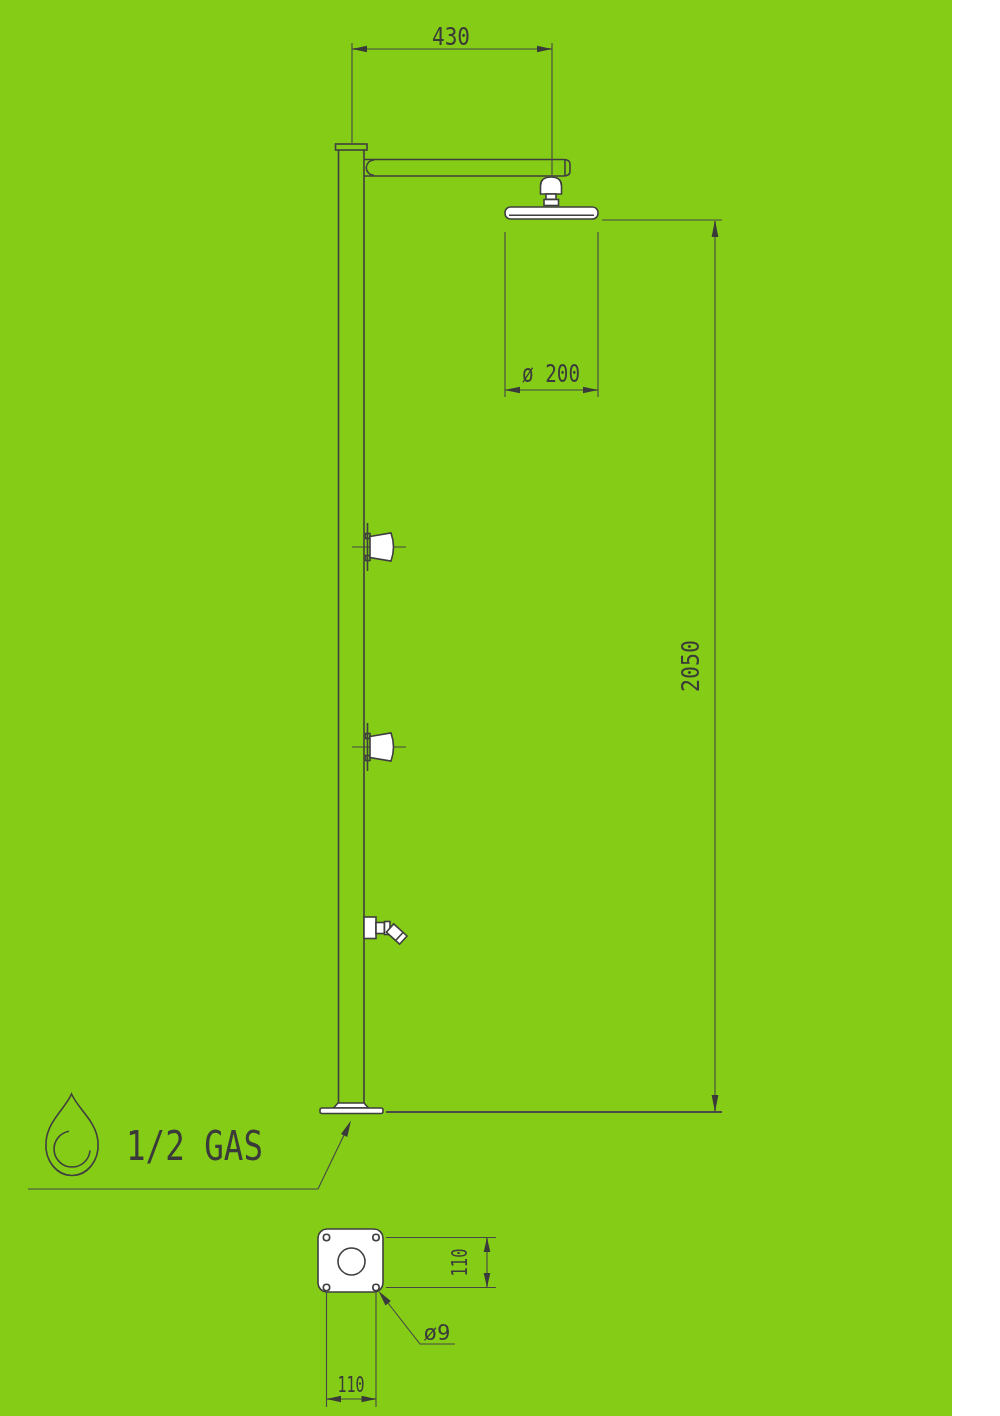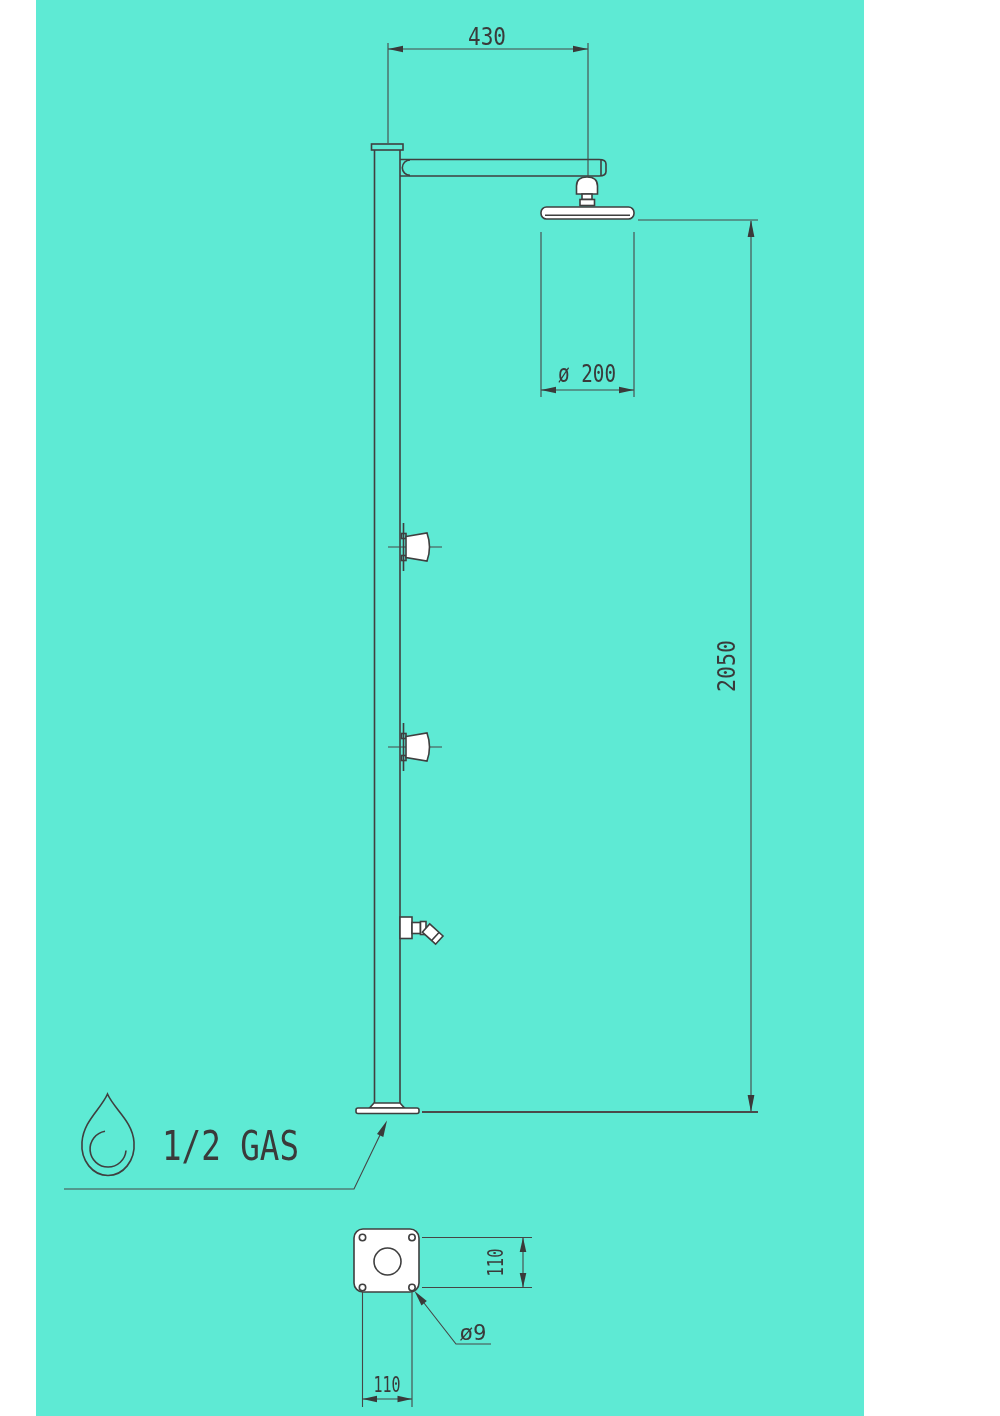--- a/index.html
+++ b/index.html
@@ -1,17 +1,17 @@
 <!DOCTYPE html>
 <html><head>
 <meta charset="utf-8">
 <style>
   html,body{margin:0;padding:0;background:#ffffff;}
-  .canvas{position:relative;width:828px;height:1416px;background:#5eead4;overflow:hidden;
-          font-family:"DejaVu Sans Mono","Liberation Mono",monospace;margin-left:36px;}
+  .canvas{position:relative;width:952px;height:1416px;background:#84cc16;overflow:hidden;
+          font-family:"DejaVu Sans Mono","Liberation Mono",monospace;}
   svg{display:block;}
   .obj   {stroke:#3f3f3f;stroke-width:1.6;fill:none;}
   .objf  {stroke:#3f3f3f;stroke-width:1.6;fill:#ffffff;}
   .thin  {stroke:#464646;stroke-width:1.1;fill:none;}
   .ground{stroke:#4a4a4a;stroke-width:2.2;fill:none;}
   .arrow {fill:#3a3a3a;stroke:none;}
   text   {fill:#3a3a3a;font-family:"DejaVu Sans Mono","Liberation Mono",monospace;}
   .dimtxt{font-size:25px;}
   .dimtxt-sm{font-size:21px;}
   .gastxt{font-size:40px;}

